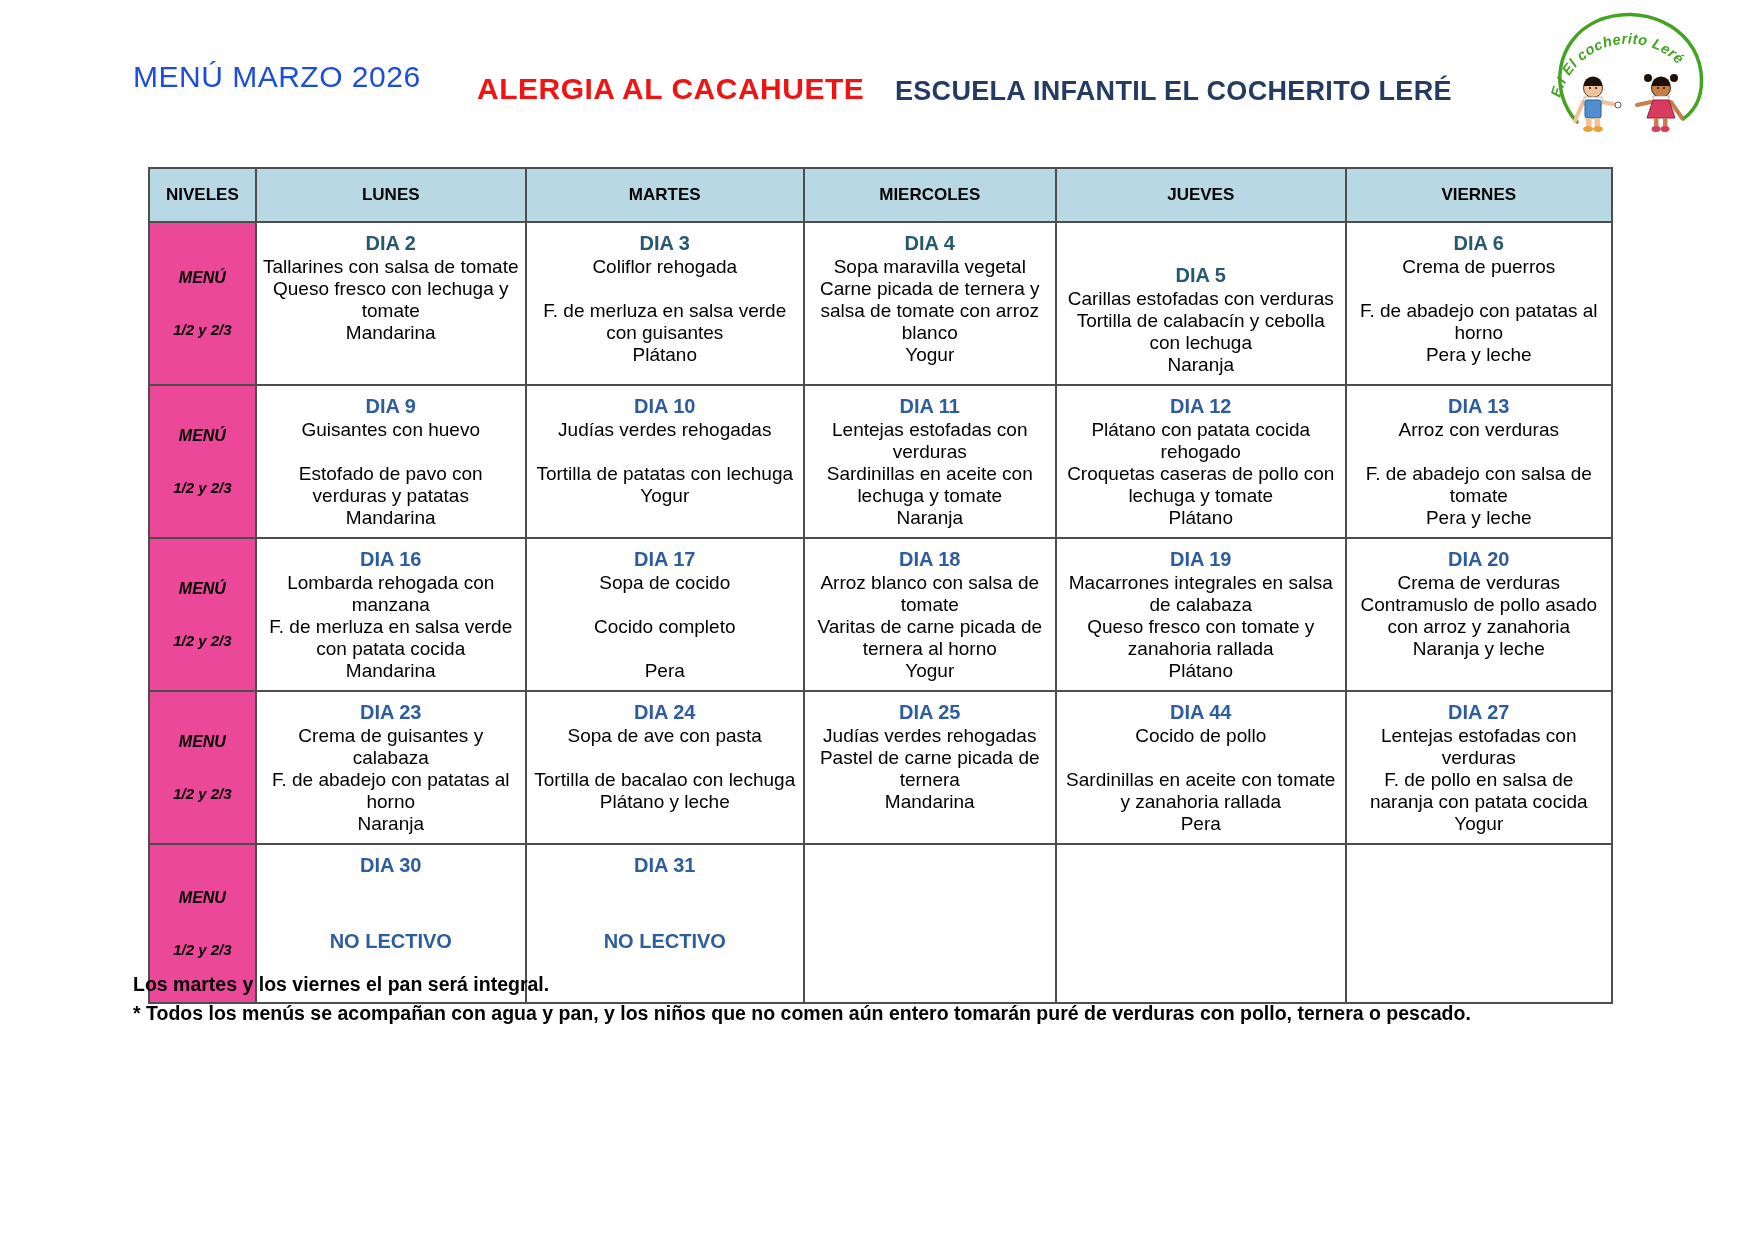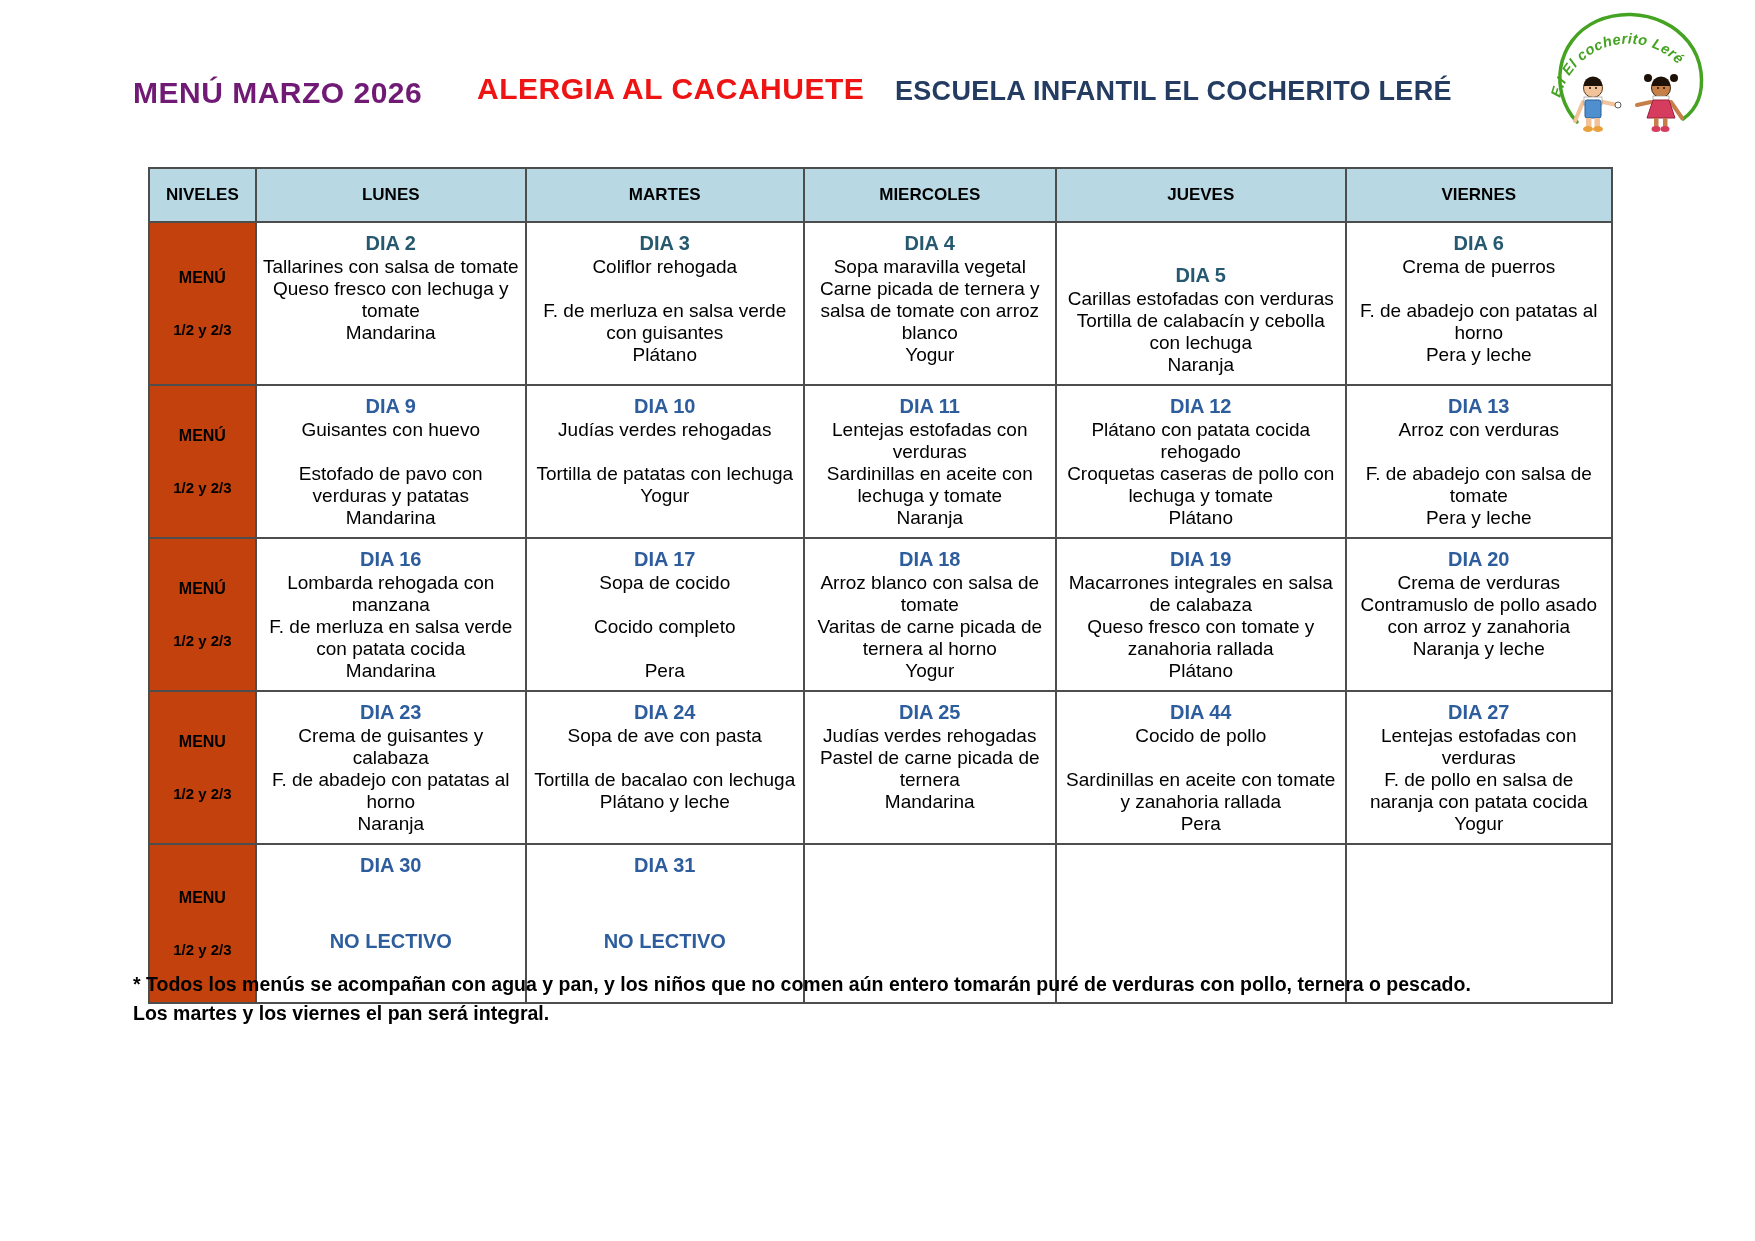--- a/index.html
+++ b/index.html
@@ -2,21 +2,21 @@
 <html><head>
 <meta charset="utf-8">
 <style>
   html,body{margin:0;padding:0;}
   body{
     width:1755px;height:1241px;position:relative;background:#ffffff;
     font-family:"Liberation Sans", sans-serif;color:#000;
     overflow:hidden;
   }
   
-  .doc-title{position:absolute;left:133px;top:76px;font-size:30px;font-weight:bold;color:#701a75;letter-spacing:.5px;}
+  .doc-title{position:absolute;left:133px;top:60px;font-size:30px;font-weight:normal;color:#1d4ed8;letter-spacing:.5px;}
   .allergy-title{position:absolute;left:477px;top:72px;font-size:30px;font-weight:bold;color:#ee1414;letter-spacing:.5px;}
   .school-title{position:absolute;left:895px;top:76px;font-size:27px;font-weight:bold;color:#243c61;letter-spacing:.3px;}
   .logo-wrap{position:absolute;left:1545px;top:4px;width:170px;height:140px;}
   
   table.menu-table{
     position:absolute;left:148px;top:167px;
     border-collapse:collapse;table-layout:fixed;
   }
   .menu-table th,.menu-table td{
     border:2px solid #4d4d4d;overflow:hidden;padding:16px;
@@ -24,22 +24,22 @@
   .menu-table thead tr{height:27px;}
   .menu-table th{
     background:#b8d9e4;font-size:17px;font-weight:bold;text-align:center;color:#000;
   }
   .menu-table tbody tr:nth-child(1){height:147px;}
   .menu-table tbody tr:nth-child(2){height:147px;}
   .menu-table tbody tr:nth-child(3){height:146px;}
   .menu-table tbody tr:nth-child(4){height:153px;}
   .menu-table tbody tr:nth-child(5){height:159px;}
   td.level-cell{
-    background:#c2410c;text-align:center;vertical-align:middle;
-    font-weight:bold;font-size:16px;
+    background:#ec4899;text-align:center;vertical-align:middle;
+    font-weight:bold;font-size:16px;font-style:italic;
   }
   .level-label{margin-bottom:34px;}
   .level-sub{font-size:15px;}
   td.menu-cell{
     vertical-align:top;text-align:center;
     font-size:19px;line-height:22px;padding:8px 6px;
   }
   .day-number{font-weight:bold;font-size:20px;line-height:25px;}
   .menu-line{min-height:22px;}
   .no-lectivo{font-weight:bold;font-size:20px;margin-top:52px;}
@@ -290,15 +290,15 @@
           <div class="no-lectivo" style="color: rgb(46, 93, 158);">NO LECTIVO</div>
         </td>
         <td class="menu-cell"></td>
         <td class="menu-cell"></td>
         <td class="menu-cell"></td>
       </tr>
     </tbody>
 </table>
 
 <div class="footer-note">
+  <div>Los martes y los viernes el pan será integral.</div>
   <div>* Todos los menús se acompañan con agua y pan, y los niños que no comen aún entero tomarán puré de verduras con pollo, ternera o pescado.</div>
-  <div>Los martes y los viernes el pan será integral.</div>
 </div>
 
 </body></html>

